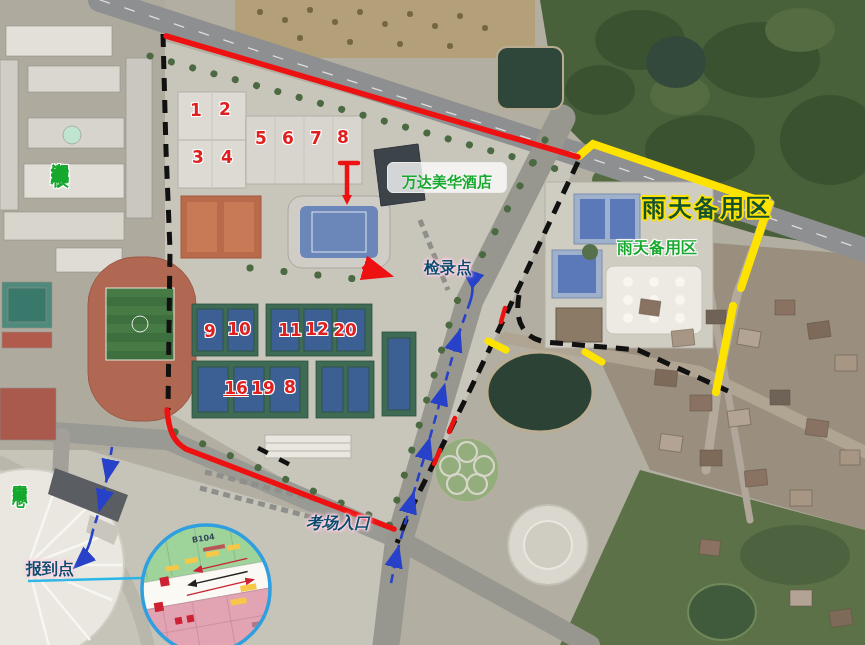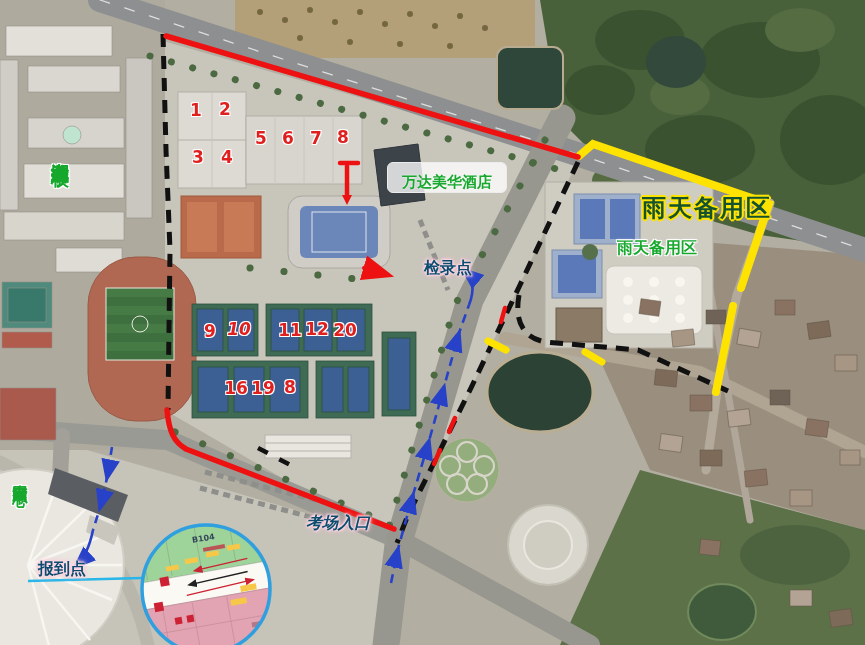--- a/index.html
+++ b/index.html
@@ -357,34 +357,34 @@
 </div>
 
 <div class="rain" style="left:642px;top:192px;">雨天备用区</div>
 
 <div class="glabel" style="left:617px;top:238px;font-size:16px;">雨天备用区</div>
 
 <div class="pink" style="left:424px;top:258px;">检录点</div>
 
 <div class="pink" style="left:306px;top:513px;font-style:italic;">考场入口</div>
 
-<div class="pink" style="left:38px;top:559px;text-align:center;">报到点</div>
+<div class="pink" style="left:26px;top:559px;text-align:center;">报到点</div>
 
 <span class="num" style="left:196px;top:110px;">1</span>
 <span class="num" style="left:225px;top:109px;">2</span>
 <span class="num" style="left:198px;top:157px;">3</span>
 <span class="num" style="left:227px;top:157px;">4</span>
 <span class="num" style="left:261px;top:138px;">5</span>
 <span class="num" style="left:288px;top:138px;">6</span>
 <span class="num" style="left:316px;top:138px;">7</span>
 <span class="num" style="left:343px;top:137px;">8</span>
 <span class="num" style="left:210px;top:331px;">9</span>
-<span class="num" style="left:239px;top:329px;font-style:italic;">10</span>
+<span class="num" style="left:239px;top:329px;">10</span>
 <span class="num" style="left:290px;top:330px;">11</span>
 <span class="num" style="left:317px;top:329px;">12</span>
 <span class="num" style="left:345px;top:330px;">20</span>
-<span class="num" style="left:236px;top:388px;">16</span>
+<span class="num" style="left:236px;top:388px;text-decoration:underline;">16</span>
 <span class="num" style="left:263px;top:388px;">19</span>
 <span class="num" style="left:290px;top:387px;">8</span>
 
 <div class="b104">B104</div>
 
 </div>
 
 </body></html>

